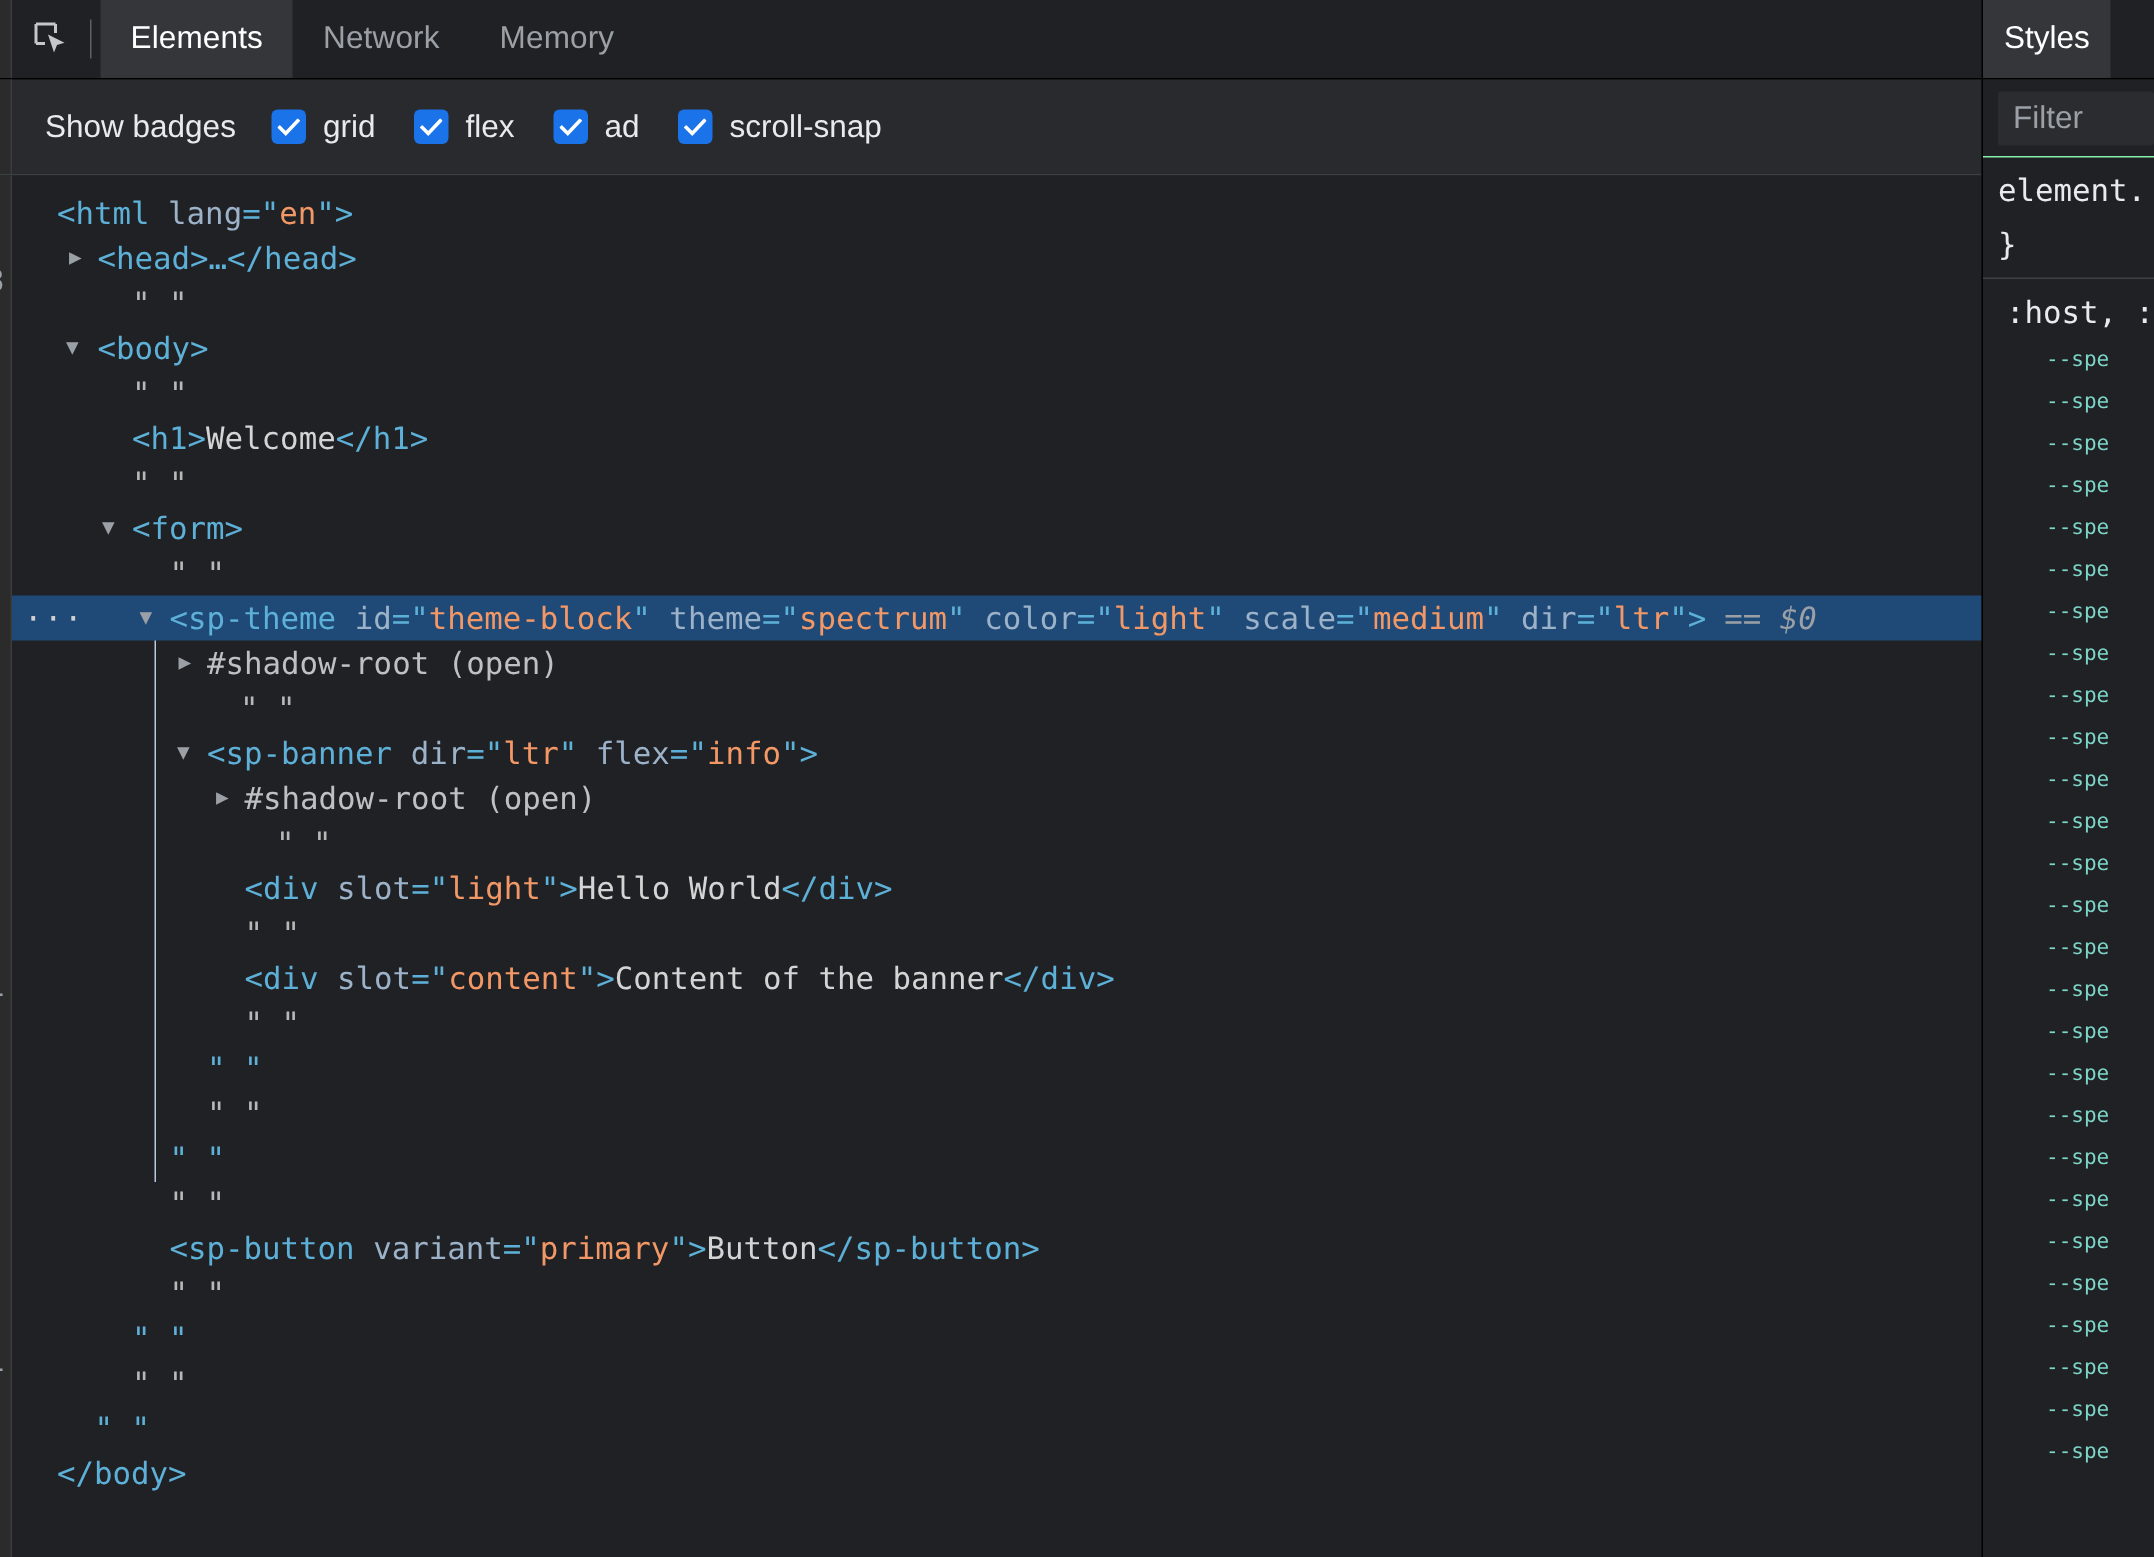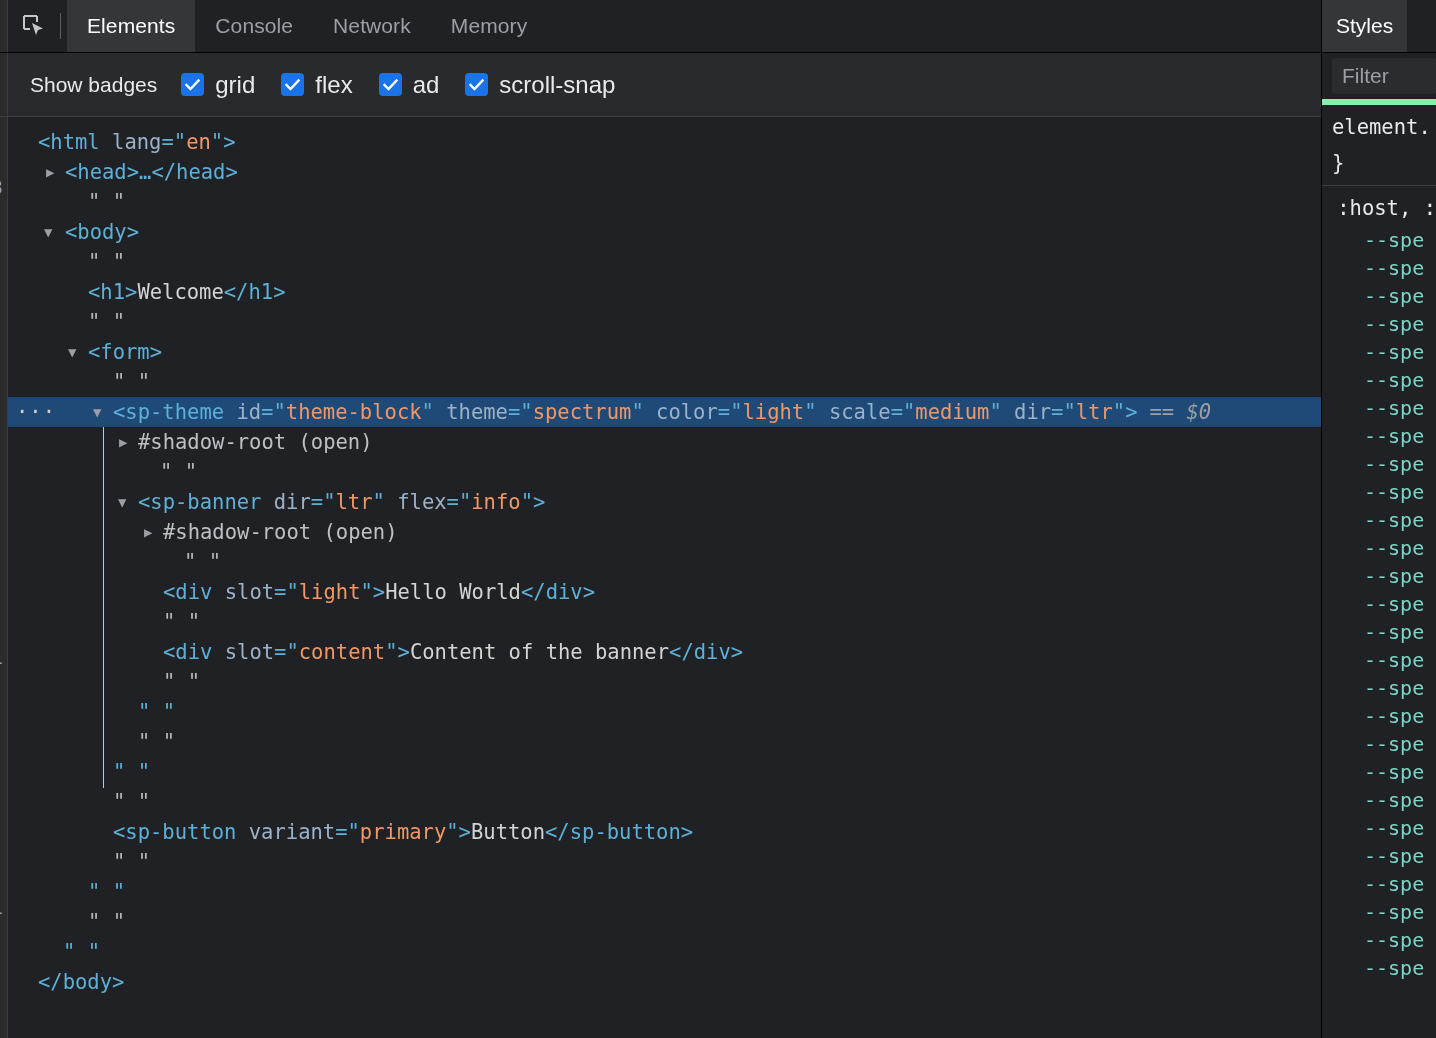--- a/index.html
+++ b/index.html
@@ -110,21 +110,21 @@
     background: #1a73e8;
     display: flex;
     align-items: center;
     justify-content: center;
     margin-right: 11px;
     flex: none;
   }
   .cbox svg { display: block; }
   .badge-text {
     color: #e8eaed;
-    font-size: 24px;
+    font-size: 21px;
     white-space: nowrap;
   }
   .close-btn {
     position: absolute;
     right: 22px;
     top: 50%;
     transform: translateY(-50%);
     width: 38px;
     height: 38px;
     border-radius: 50%;
@@ -237,21 +237,21 @@
     background: #35363a;
     white-space: nowrap;
     cursor: pointer;
   }
   .filter-row {
     height: 52px;
     min-height: 52px;
     display: flex;
     align-items: center;
     background: #202124;
-    border-bottom: 6px solid #86efac;
+    border-bottom: 1px solid #86efac;
     padding-left: 10px;
     box-sizing: border-box;
   }
   .filter-box {
     background: #2b2c2f;
     height: 36px;
     display: flex;
     align-items: center;
     padding: 0 10px;
     flex: 1;
@@ -271,21 +271,21 @@
     font-family: "DejaVu Sans Mono", monospace;
     font-size: 20.5px;
     line-height: 36px;
     color: #e8eaed;
     white-space: nowrap;
     overflow: hidden;
   }
   .css-block .sel { color: #e8eaed; }
   .var-line {
     font-family: "DejaVu Sans Mono", monospace;
-    font-size: 20px;
+    font-size: 14px;
     line-height: 28px;
     color: #7dd5c8;
     white-space: nowrap;
     padding-left: 42px;
     overflow: hidden;
   }
   .var-scroll {
     flex: 1;
     overflow: hidden;
   }
@@ -306,23 +306,20 @@
         </svg>
       </span>
     </div>
     <div class="tab-divider"></div>
 
     <div class="tabs">
       <div class="tab active">
           <span>Elements</span>
         </div>
       <div class="tab">
-          <span>Console</span>
-        </div>
-      <div class="tab">
           <span>Network</span>
         </div>
       <div class="tab">
           <span>Memory</span>
         </div>
     </div>
   </div>
 
   <div class="badgebar">
     <div class="gutter"></div>

